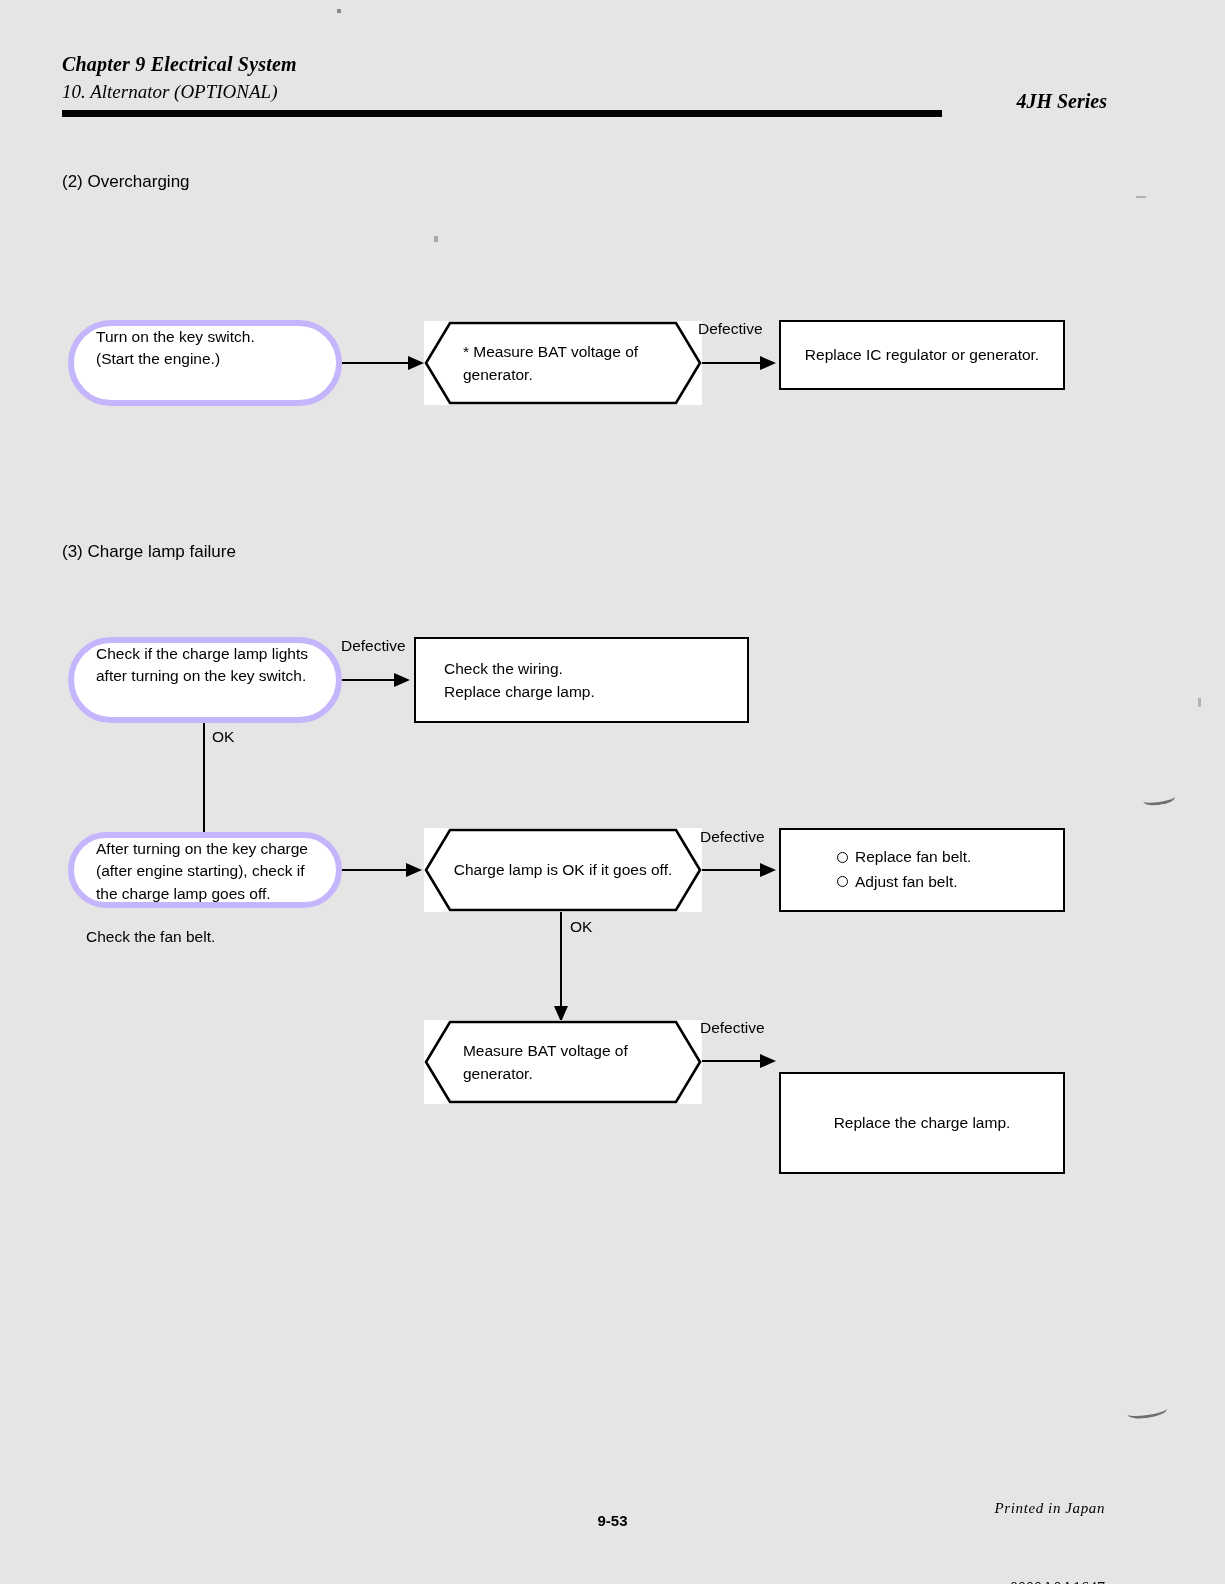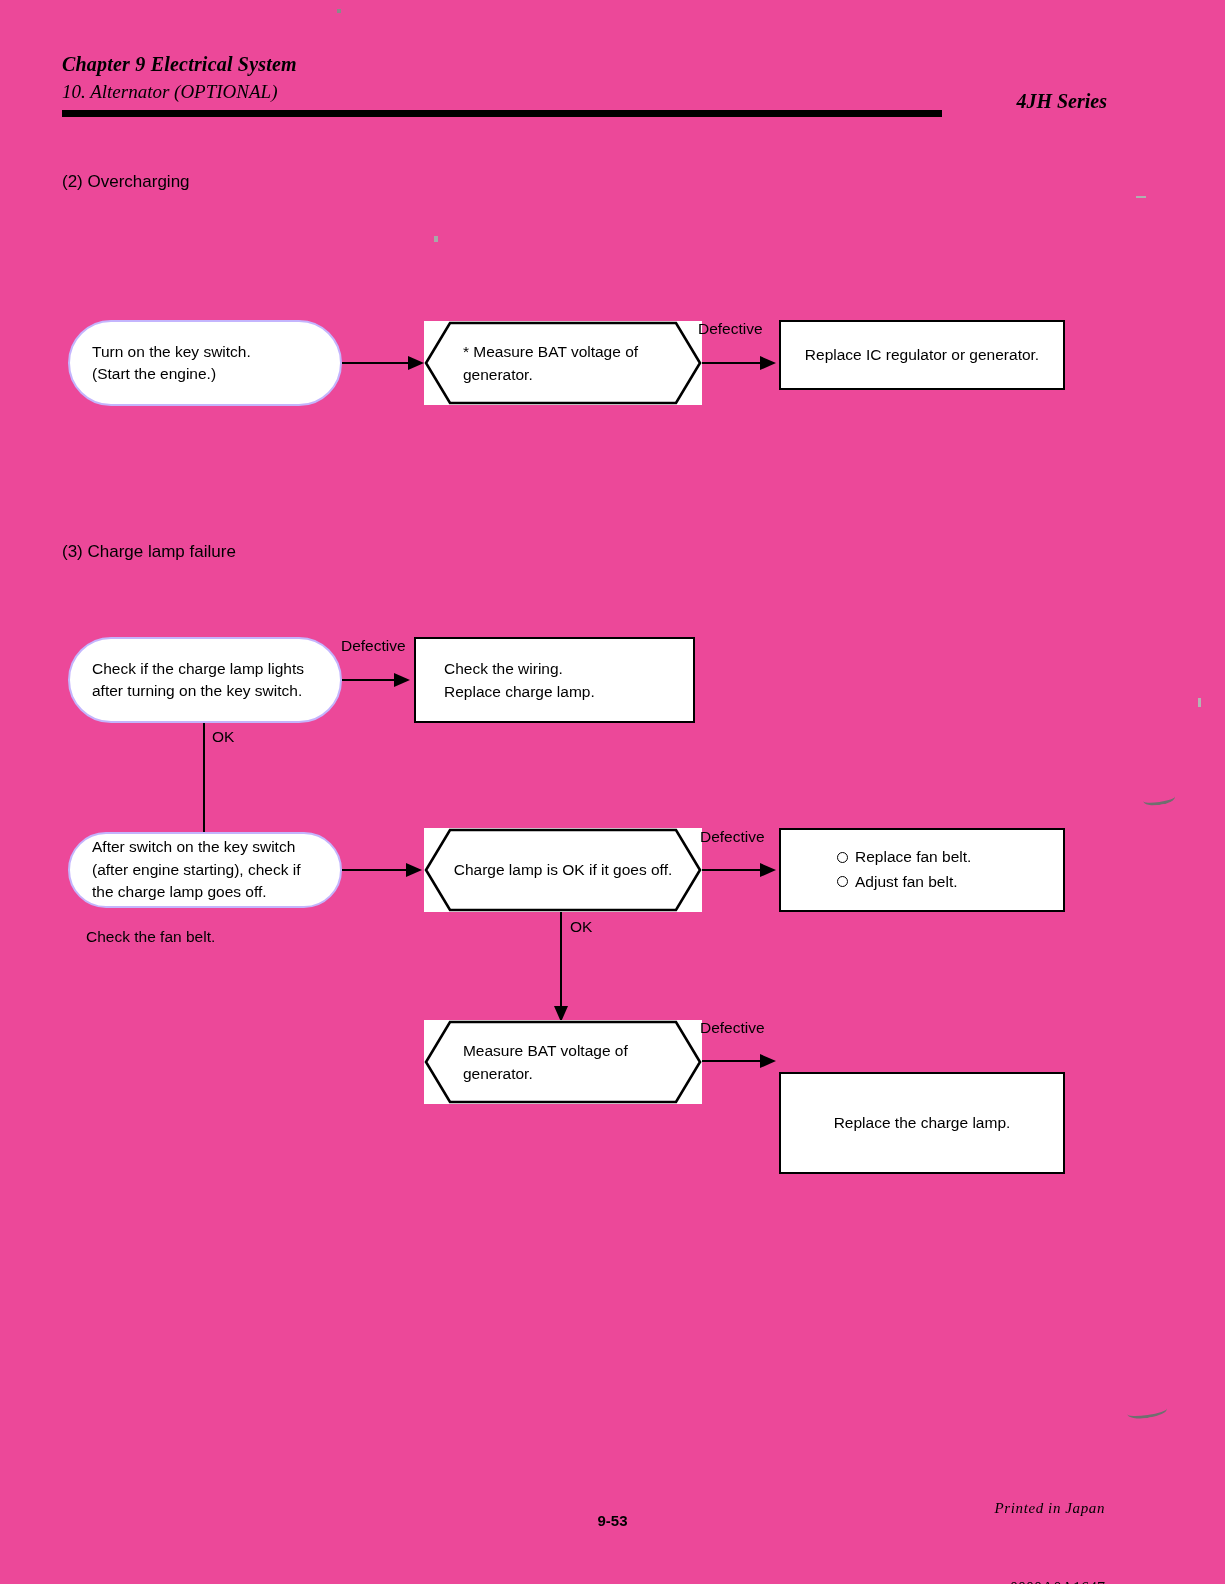--- a/index.html
+++ b/index.html
@@ -8,21 +8,21 @@
     background: #ffffff;
   }
   body {
     font-family: "Liberation Sans", sans-serif;
     color: #000000;
   }
   #page {
     position: relative;
     width: 1225px;
     height: 1584px;
-    background: #ec4899;
+    background: #e5e5e5;
     overflow: hidden;
   }
 
   
   .hdr-line1 {
     position: absolute;
     left: 62px; top: 53px;
     font-family: "Liberation Serif", serif;
     font-style: italic;
     font-weight: bold;
@@ -63,24 +63,24 @@
   #sec2-heading { left: 62px; top: 172px; }
   #sec3-heading { left: 62px; top: 542px; }
 
   
   .shape {
     position: absolute;
     box-sizing: border-box;
     background: #ffffff;
   }
   .term {
-    border: 2px solid #c4b5fd;
+    border: 6px solid #c4b5fd;
     border-radius: 44px;
     display: flex;
-    align-items: center;
+    align-items: flex-start;
   }
   .term .txt {
     padding-left: 22px;
     padding-right: 14px;
     font-size: 15.5px;
     line-height: 1.45;
     text-align: left;
   }
 
   .rect {
@@ -260,33 +260,33 @@
     <div class="txt">
       <div>Check if the charge lamp lights</div>
       <div>after turning on the key switch.</div>
     </div>
   </div>
 
   <div class="edge-label" style="left:341px; top:637px;">Defective</div>
   <div class="hline" style="left:342px; top:679px; width:56px;"></div>
   <div class="arrow-r" style="left:394px; top:673px;"></div>
 
-  <div class="shape rect" style="left:414px; top:637px; width:281px; height:86px;">
+  <div class="shape rect" style="left:414px; top:637px; width:335px; height:86px;">
     <div class="txt">
       <div>Check the wiring.</div>
       <div>Replace charge lamp.</div>
     </div>
   </div>
 
   <div class="vline" style="left:203px; top:723px; width:2px; height:110px;"></div>
   <div class="edge-label" style="left:212px; top:728px;">OK</div>
 
   <div class="shape term" style="left:68px; top:832px; width:274px; height:76px; border-radius:38px;">
     <div class="txt">
-      <div>After switch on the key switch</div>
+      <div>After turning on the key charge</div>
       <div>(after engine starting), check if</div>
       <div>the charge lamp goes off.</div>
     </div>
   </div>
   <div class="caption" style="left:86px; top:928px;text-align:center;">Check the fan belt.</div>
 
   <div class="hline" style="left:342px; top:869px; width:72px;"></div>
   <div class="arrow-r" style="left:406px; top:863px;"></div>
 
   <div class="shape hex center" style="left:424px; top:828px; width:278px; height:84px;">

